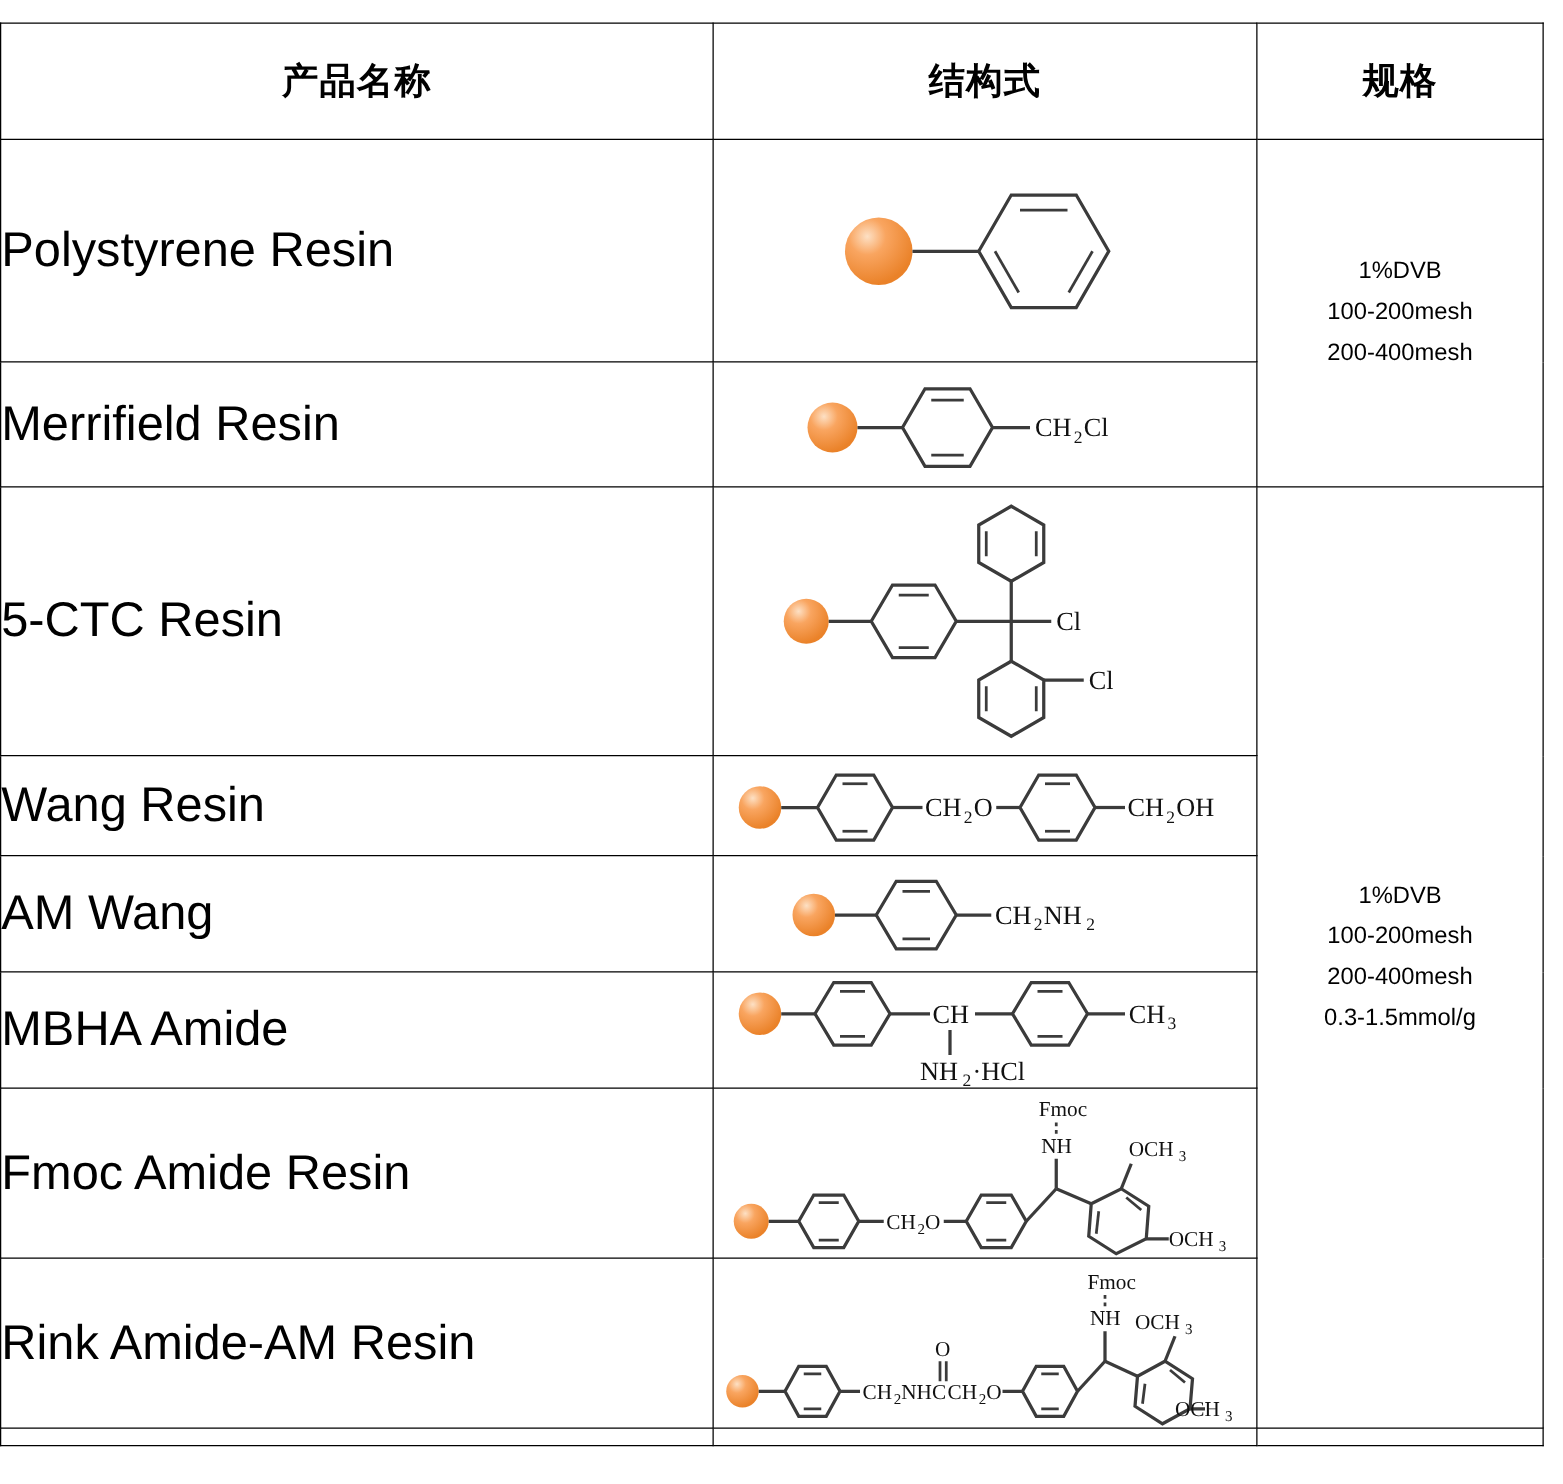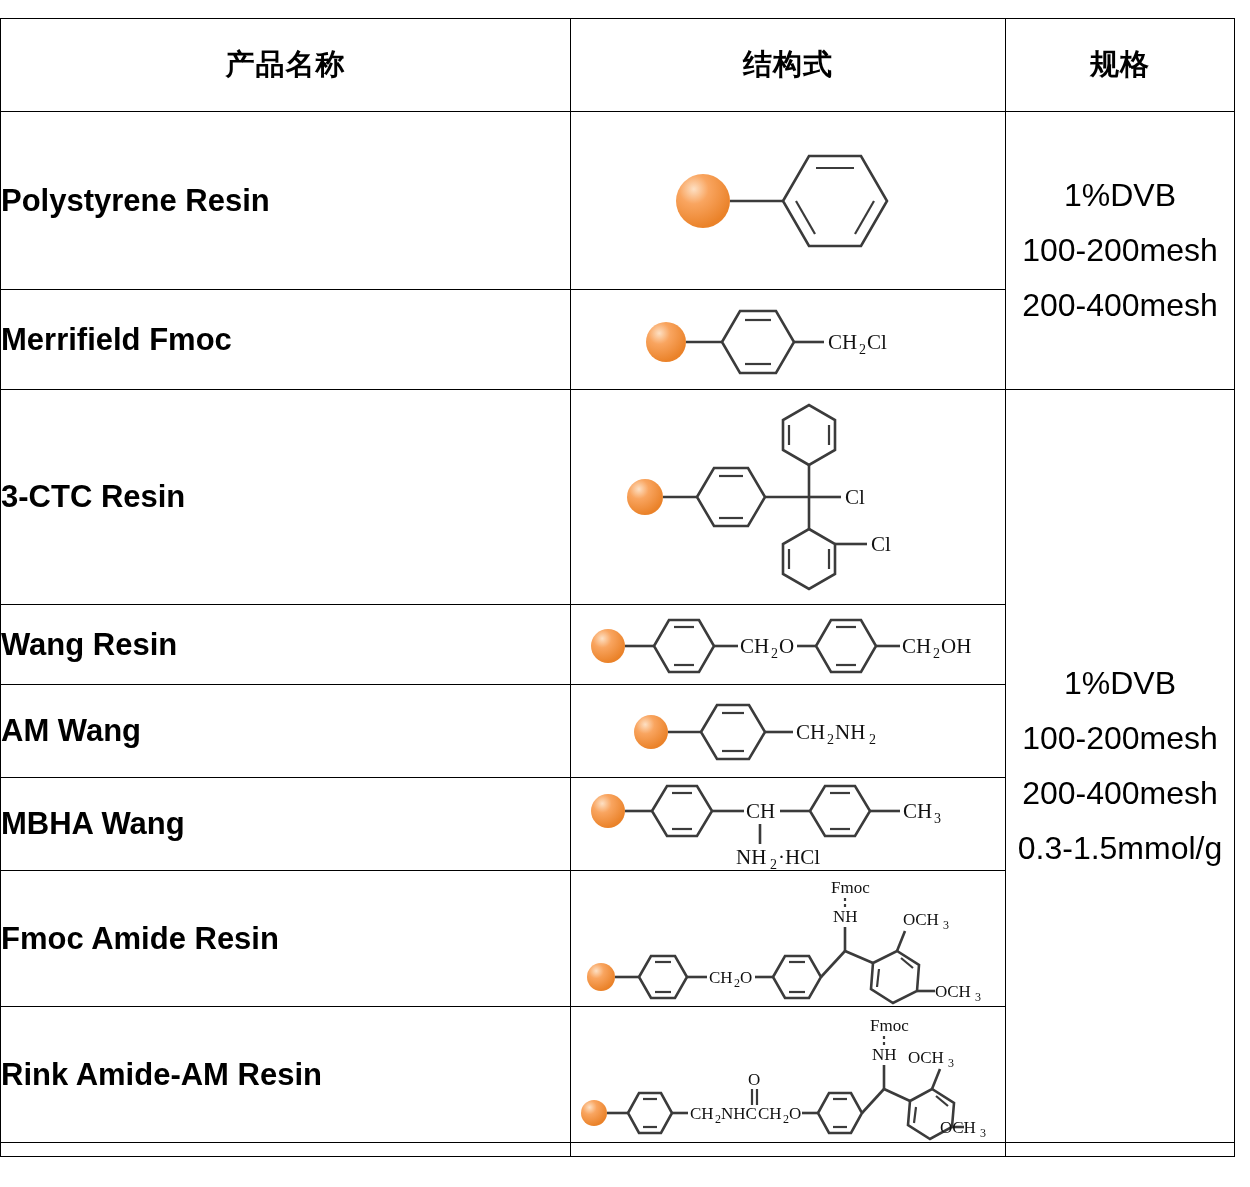--- a/index.html
+++ b/index.html
@@ -30,29 +30,29 @@
   .col-spec{width:229px;}
 
   th.hdr{
     text-align:center;
     font-size:29px;
     font-weight:bold;
     height:92px;
     letter-spacing:1px;
   }
   td.name{
-    font-size:31px;
+    font-size:39px;
     padding-left:18px;
     text-align:left;
-    font-weight:bold;
+    font-weight:normal;
   }
   td.struct{ text-align:center; }
   td.spec{
     text-align:center;
-    font-size:32px;
+    font-size:19px;
     line-height:1.72;
   }
   .spec-line{display:block;}
 
   svg{display:block;margin:0 auto;}
   .bond{stroke:#3b3b3b;stroke-width:2.6;fill:none;}
   .bond-thin{stroke:#3b3b3b;stroke-width:2.2;fill:none;}
   .atom{
     font-family:"Liberation Serif","DejaVu Serif",serif;
     font-size:21px;
@@ -116,21 +116,21 @@
           </svg>
         </td>
         <td class="spec" rowspan="2">
           <span class="spec-line">1%DVB</span>
           <span class="spec-line">100-200mesh</span>
           <span class="spec-line">200-400mesh</span>
         </td>
       </tr>
 
       <tr style="height:100px;">
-        <td class="name">Merrifield Fmoc</td>
+        <td class="name">Merrifield Resin</td>
         <td class="struct">
           <svg width="300" height="84" viewBox="0 0 300 84">
             <defs>
               <radialGradient id="beadB" cx="33%" cy="28%" r="72%">
                 <stop offset="0%" stop-color="#fde0c4"></stop>
                   <stop offset="38%" stop-color="#f9a560"></stop>
                   <stop offset="100%" stop-color="#ea8229"></stop>
               </radialGradient>
             </defs>
             <circle cx="28" cy="44" r="20" fill="url(#beadB)"></circle>
@@ -140,21 +140,21 @@
             <line class="bond-thin" x1="107" y1="66" x2="133" y2="66"></line>
             <line class="bond" x1="156" y1="44" x2="186" y2="44"></line>
             <text class="atom" x="190" y="51">CH</text>
             <text class="atom-sub" x="221" y="56">2</text>
             <text class="atom" x="229" y="51">Cl</text>
           </svg>
         </td>
       </tr>
 
       <tr style="height:215px;">
-        <td class="name">3-CTC Resin</td>
+        <td class="name">5-CTC Resin</td>
         <td class="struct">
           <svg width="330" height="205" viewBox="0 0 330 205">
             <defs>
               <radialGradient id="beadC" cx="33%" cy="28%" r="72%">
                 <stop offset="0%" stop-color="#fde0c4"></stop>
                   <stop offset="38%" stop-color="#f9a560"></stop>
                   <stop offset="100%" stop-color="#ea8229"></stop>
               </radialGradient>
             </defs>
             <circle cx="22" cy="102" r="18" fill="url(#beadC)"></circle>
@@ -242,21 +242,21 @@
             <line class="bond" x1="142" y1="40" x2="170" y2="40"></line>
             <text class="atom" x="173" y="47">CH</text>
             <text class="atom-sub" x="204" y="52">2</text>
             <text class="atom" x="212" y="47">NH</text>
             <text class="atom-sub" x="246" y="52">2</text>
           </svg>
         </td>
       </tr>
 
       <tr style="height:93px;">
-        <td class="name">MBHA Wang</td>
+        <td class="name">MBHA Amide</td>
         <td class="struct">
           <svg width="400" height="92" viewBox="0 0 400 92">
             <defs>
               <radialGradient id="beadF" cx="33%" cy="28%" r="72%">
                 <stop offset="0%" stop-color="#fde0c4"></stop>
                   <stop offset="38%" stop-color="#f9a560"></stop>
                   <stop offset="100%" stop-color="#ea8229"></stop>
               </radialGradient>
             </defs>
             <circle cx="20" cy="33" r="17" fill="url(#beadF)"></circle>

